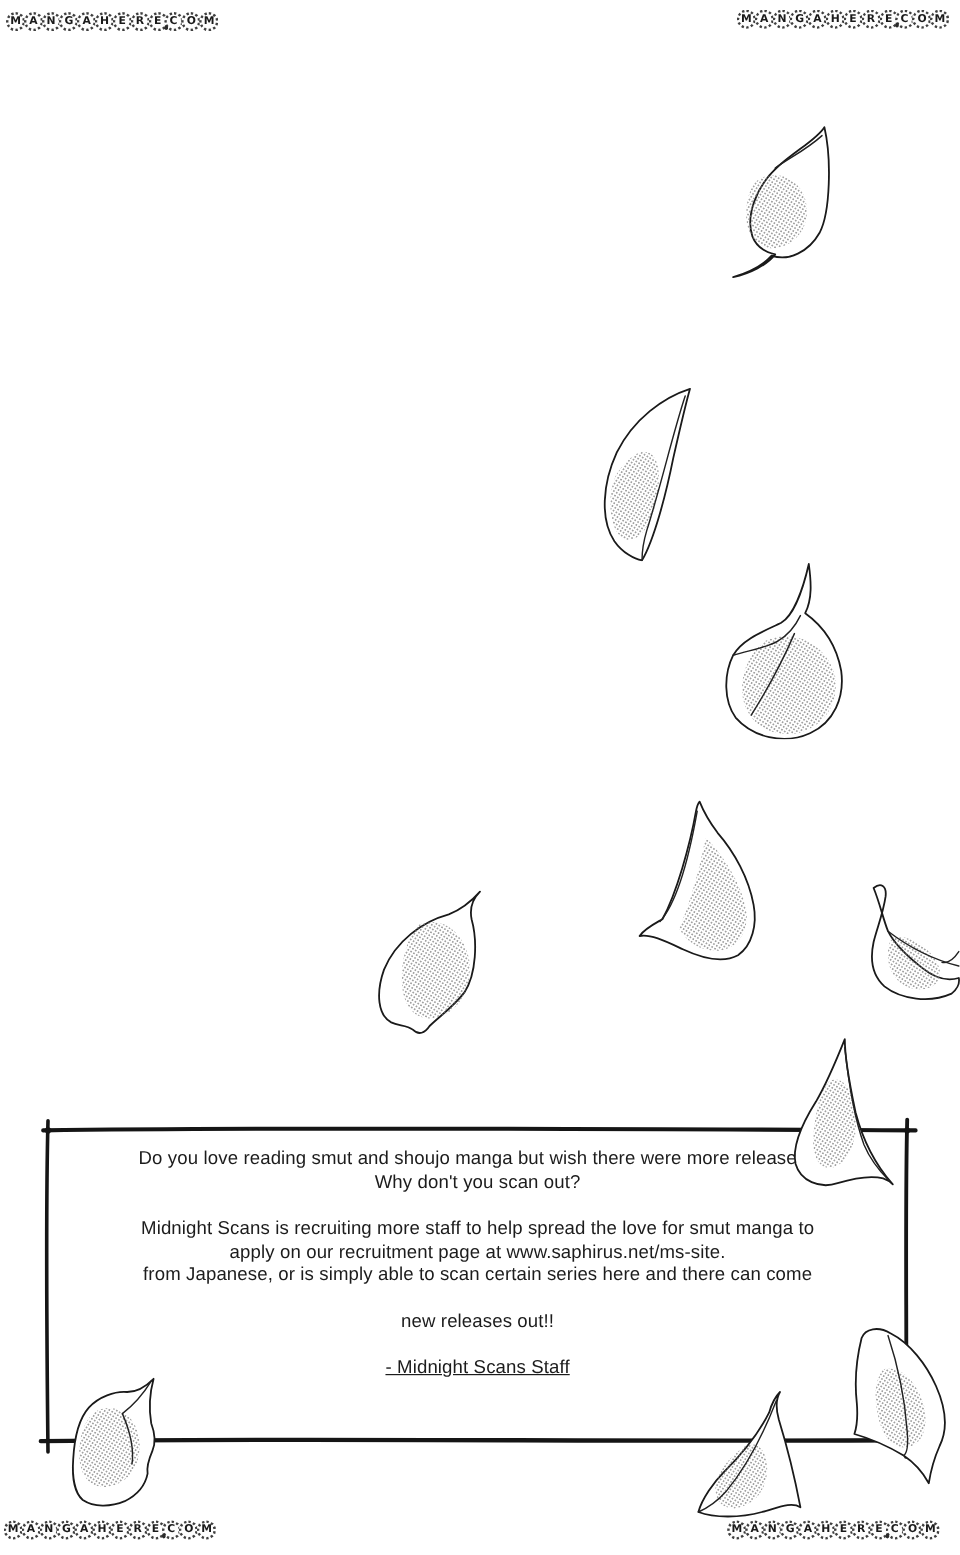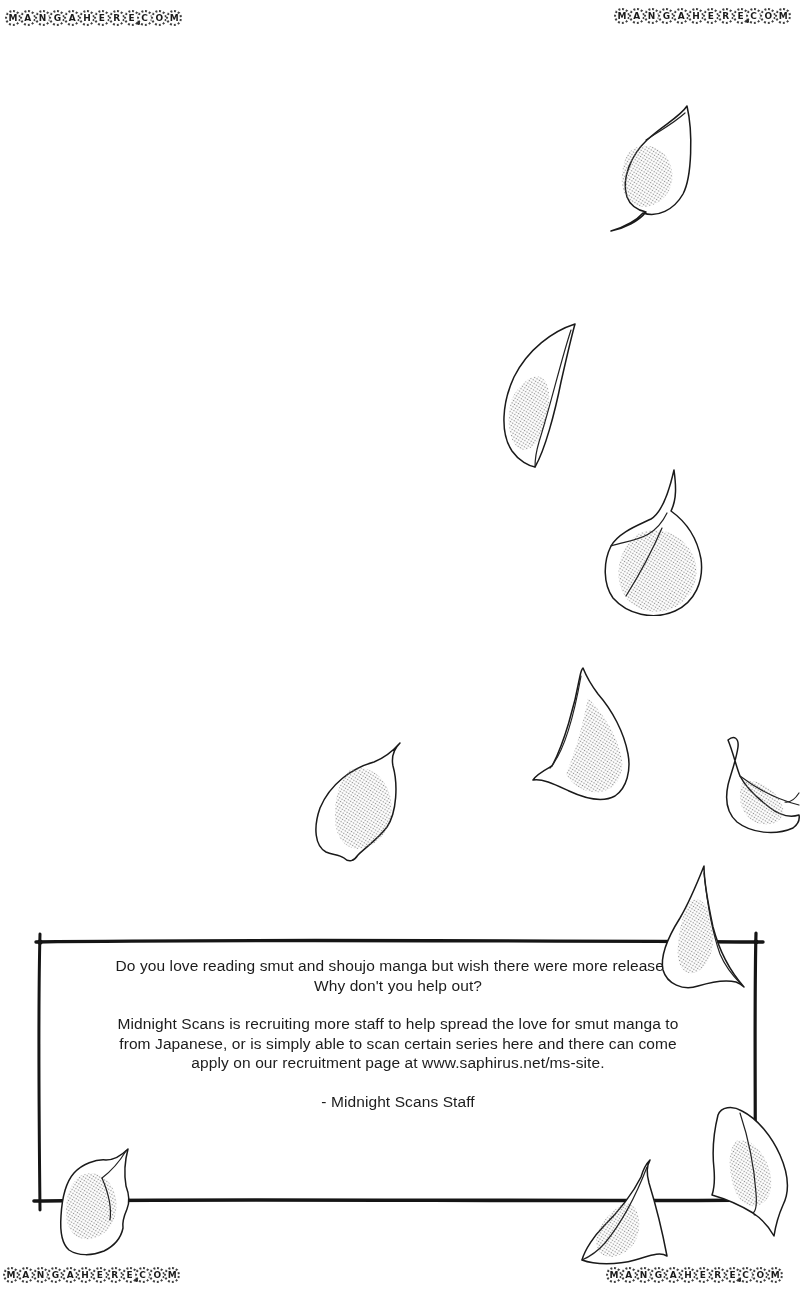--- a/index.html
+++ b/index.html
@@ -27,21 +27,21 @@
   .wm-br{left:606px;top:1267px;}
   
   .box-border{position:absolute;left:0;top:0;z-index:3;pointer-events:none;}
   .notice-text{
     position:absolute;left:42px;top:944px;width:712px;height:256px;
     padding-top:12px;box-sizing:border-box;z-index:3;
     text-align:center;color:#1c1c1c;font-size:15.5px;line-height:19.5px;
     letter-spacing:0.1px;
   }
   .para{margin:0 0 19px 0;}
-  .para:last-child{margin-bottom:0;}
+  .para:last-child{margin-bottom:0;text-decoration:underline;}
   
   .petal{position:absolute;z-index:2;}
   .petal.over{z-index:4;}
   .petal path.outline{fill:#ffffff;stroke:#1a1a1a;stroke-width:1.5;stroke-linejoin:round;stroke-linecap:round;}
   .petal path.fold{fill:none;stroke:#222222;stroke-width:1.2;stroke-linecap:round;}
   .petal path.shade{fill:url(#tone);stroke:none;opacity:.85;}
   .defs-holder{position:absolute;width:0;height:0;}
 </style>
 </head>
 <body>
@@ -161,28 +161,29 @@
       <path d="M756,933 C754,1010 756,1120 755,1214" stroke-width="3.2"></path>
       <path d="M34,1201 C240,1198 560,1202 762,1200" stroke-width="3.6"></path>
     </g>
     <circle cx="40" cy="942" r="2.6" fill="#151515"></circle>
     <circle cx="756" cy="942" r="2.4" fill="#151515"></circle>
   </svg>
 
   <div class="notice-text" id="notice-text">
       <div class="para">
         <div class="line">Do you love reading smut and shoujo manga but wish there were more releases?</div>
-        <div class="line">Why don't you help out?</div>
+        <div class="line">Why don't you scan out?</div>
       </div>
       <div class="para">
         <div class="line">Midnight Scans is recruiting more staff to help spread the love for smut manga to</div>
+        <div class="line">apply on our recruitment page at www.saphirus.net/ms-site.</div>
         <div class="line">from Japanese, or is simply able to scan certain series here and there can come</div>
-        <div class="line">apply on our recruitment page at www.saphirus.net/ms-site.</div>
-      </div>
-      <div class="para">
+      </div>
+      <div class="para">
+        <div class="line">new releases out!!</div>
       </div>
       <div class="para">
         <div class="line">- Midnight Scans Staff</div>
       </div>
     </div>
 
   <svg class="petal over" style="left:653px;top:863px" width="95" height="130" viewBox="0 0 95 130">
     <path class="outline" d="M51,3 C45,18 37,38 27,55 C15,74 7,93 10,107 C14,121 30,128 45,123 C58,119 71,116 83,119 C86,120 89,122 91,124 C76,107 66,87 60,64 C56,45 51,22 51,3 Z"></path>
     <path class="shade" d="M38,38 C49,32 58,45 60,66 C62,89 54,106 41,110 C30,112 23,101 25,82 C27,61 31,45 38,38 Z"></path>
     <path class="fold" d="M51,10 C54,38 58,66 67,91 C72,103 79,112 88,121"></path>

